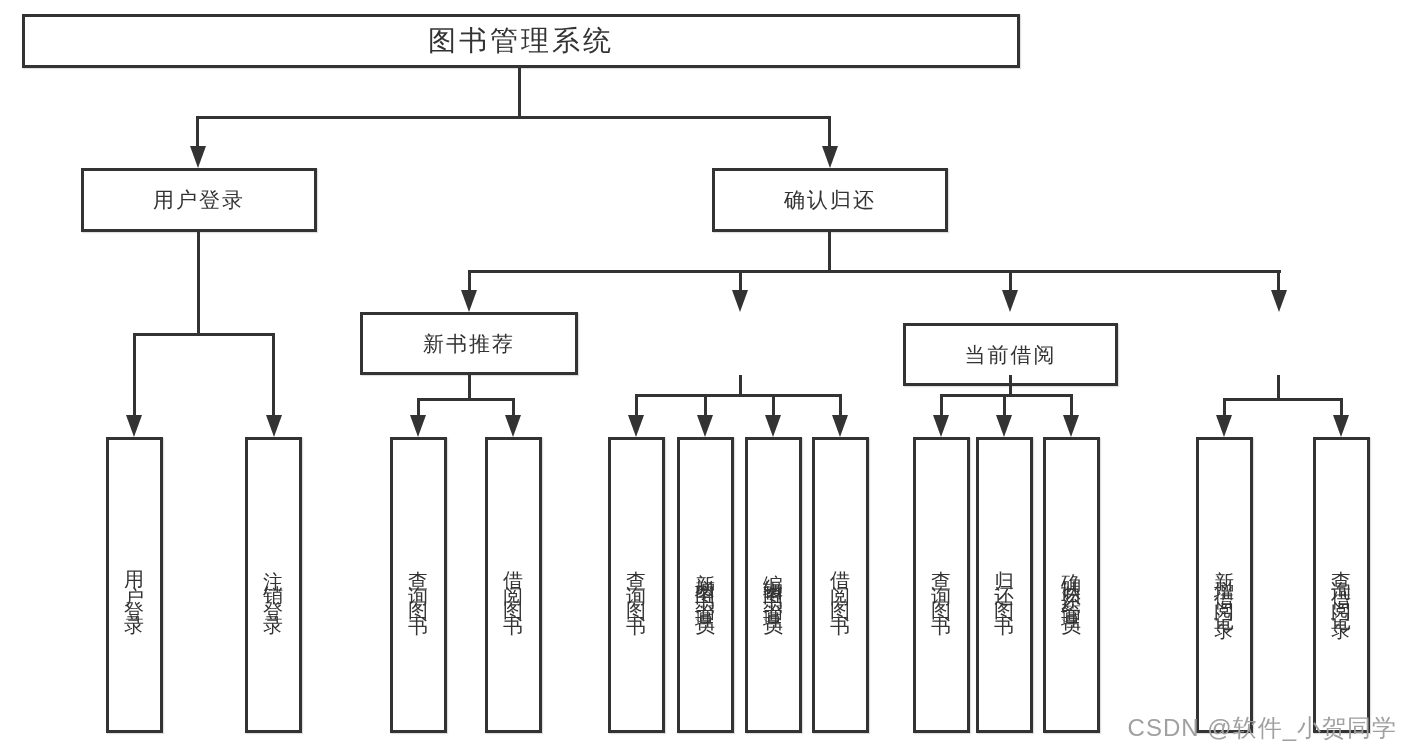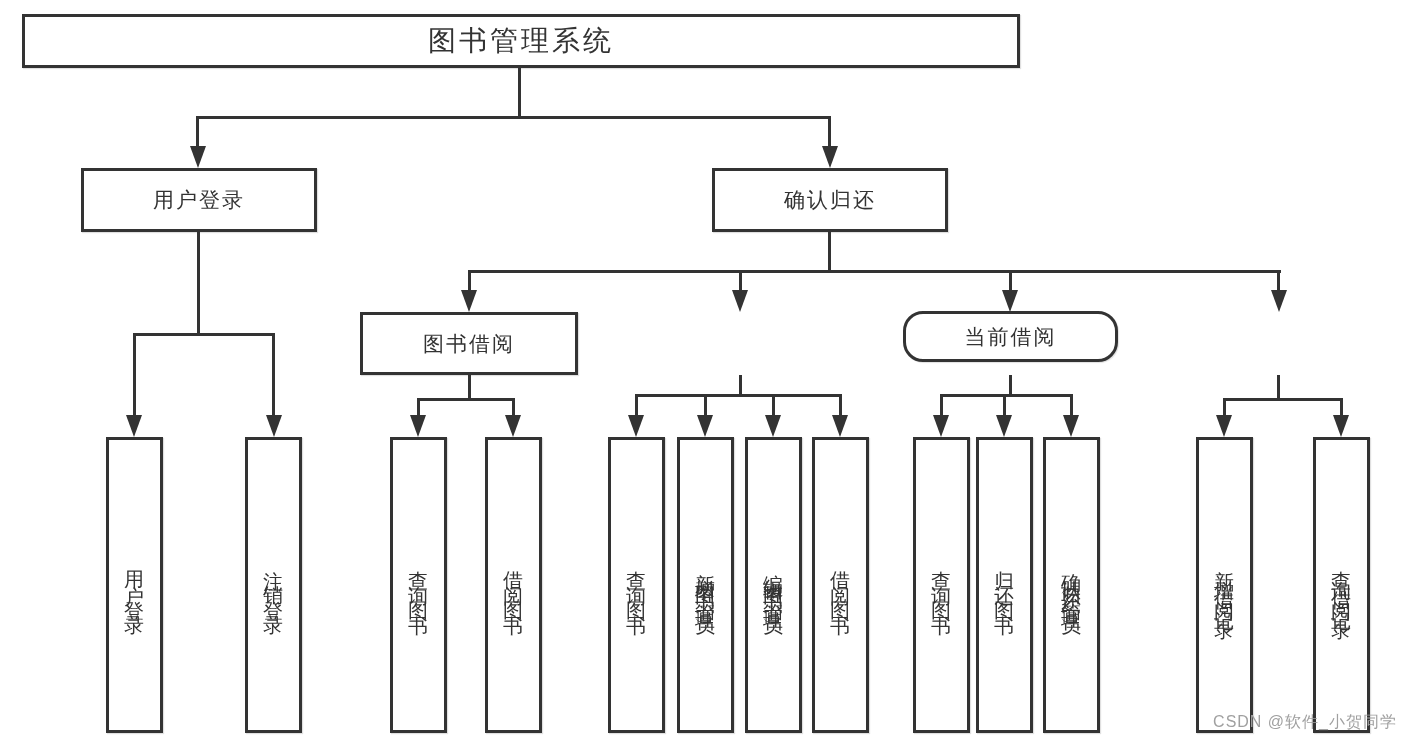--- a/index.html
+++ b/index.html
@@ -34,43 +34,43 @@
   }
   .vline{position:absolute;width:3px;background:var(--line);}
   .hline{position:absolute;height:3px;background:var(--line);}
   .arrow{
     position:absolute;width:0;height:0;
     border-left:8px solid transparent;border-right:8px solid transparent;
     border-top:22px solid var(--line);
   }
   .watermark{
     position:absolute;top:712px;right:8px;z-index:5;
-    font-size:16px;color:var(--watermark);letter-spacing:1px;white-space:nowrap;
+    font-size:24px;color:var(--watermark);letter-spacing:1px;white-space:nowrap;
   }
 </style>
 </head>
 <body>
 
 <div class="canvas">
 
   <div class="box root" style="left:22px;top:14px;width:998px;height:54px;">
     <span>图书管理系统</span>
   </div>
 
   <div class="box" style="left:81px;top:168px;width:236px;height:64px;">
     <span>用户登录</span>
   </div>
   <div class="box" style="left:712px;top:168px;width:236px;height:64px;">
     <span>确认归还</span>
   </div>
 
   <div class="box" style="left:360px;top:312px;width:218px;height:63px;">
-    <span>图书借阅</span>
+    <span>新书推荐</span>
   </div>
-  <div class="box" style="left:903px;top:311px;width:215px;height:51px;border-radius:20px;">
+  <div class="box" style="left:903px;top:323px;width:215px;height:63px;">
     <span>当前借阅</span>
   </div>
 
   <div class="vbox" style="left:106px;">
     <span class="vlabel" style="letter-spacing: 15px;">用户登录</span>
   </div>
   <div class="vbox" style="left:245px;">
     <span class="vlabel" style="letter-spacing: 15px;">注销登录</span>
   </div>
   <div class="vbox" style="left:390px;">

